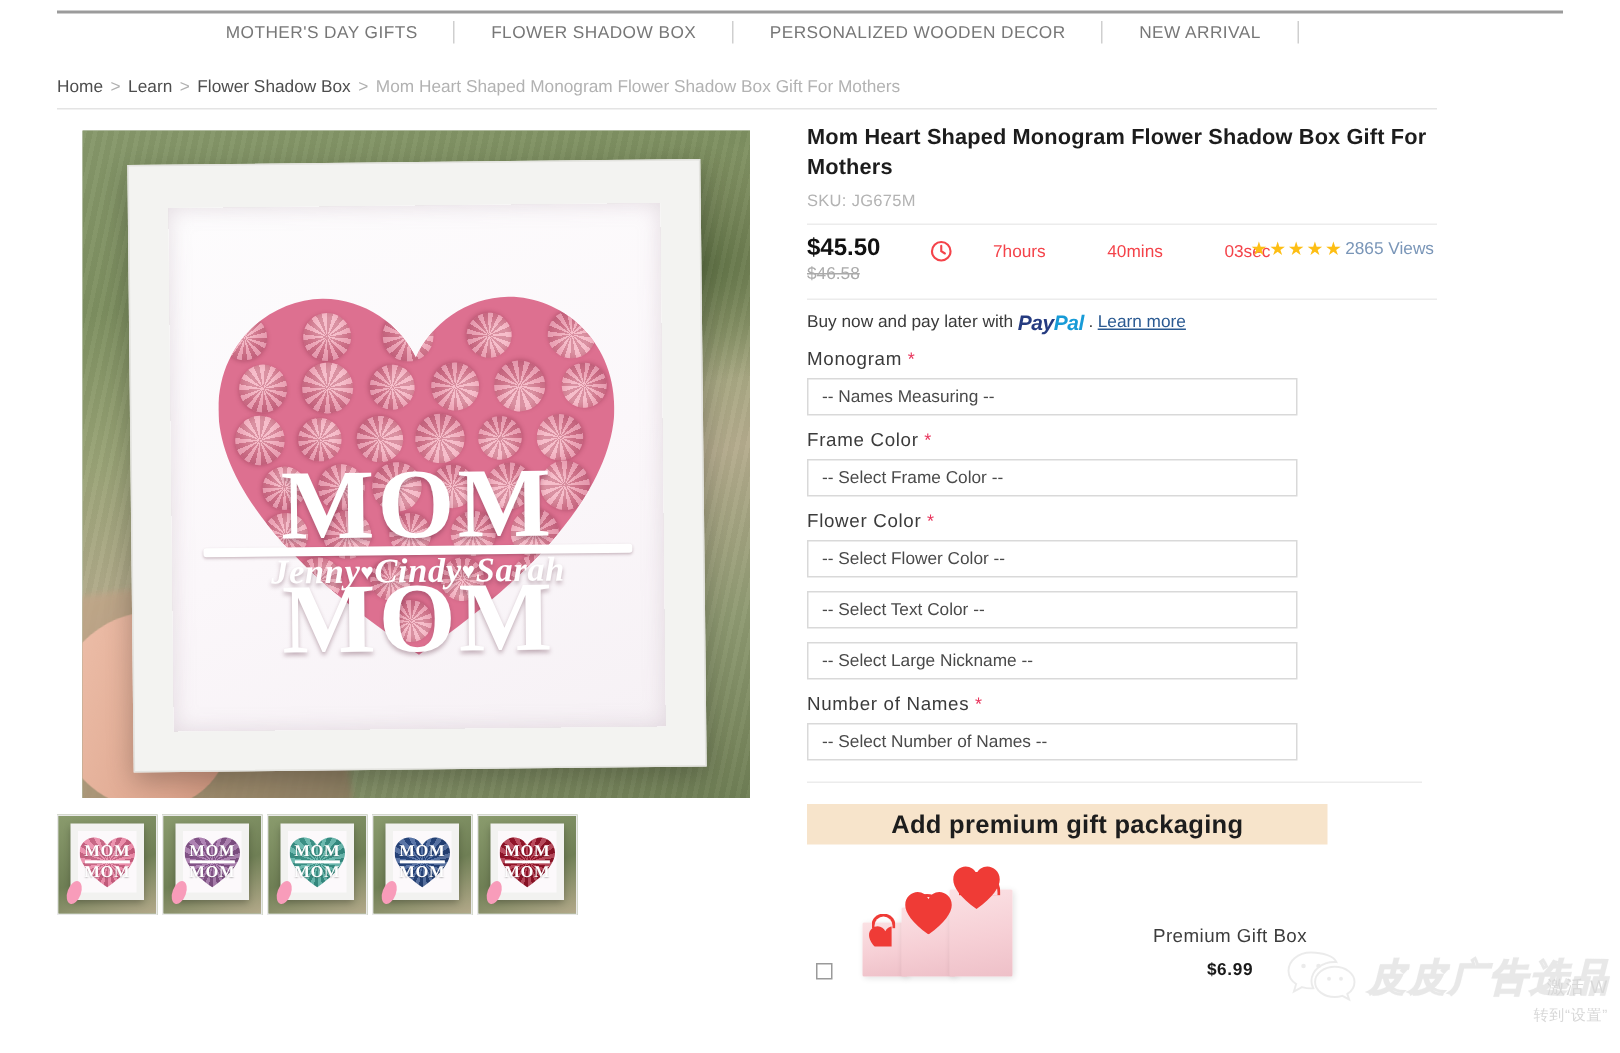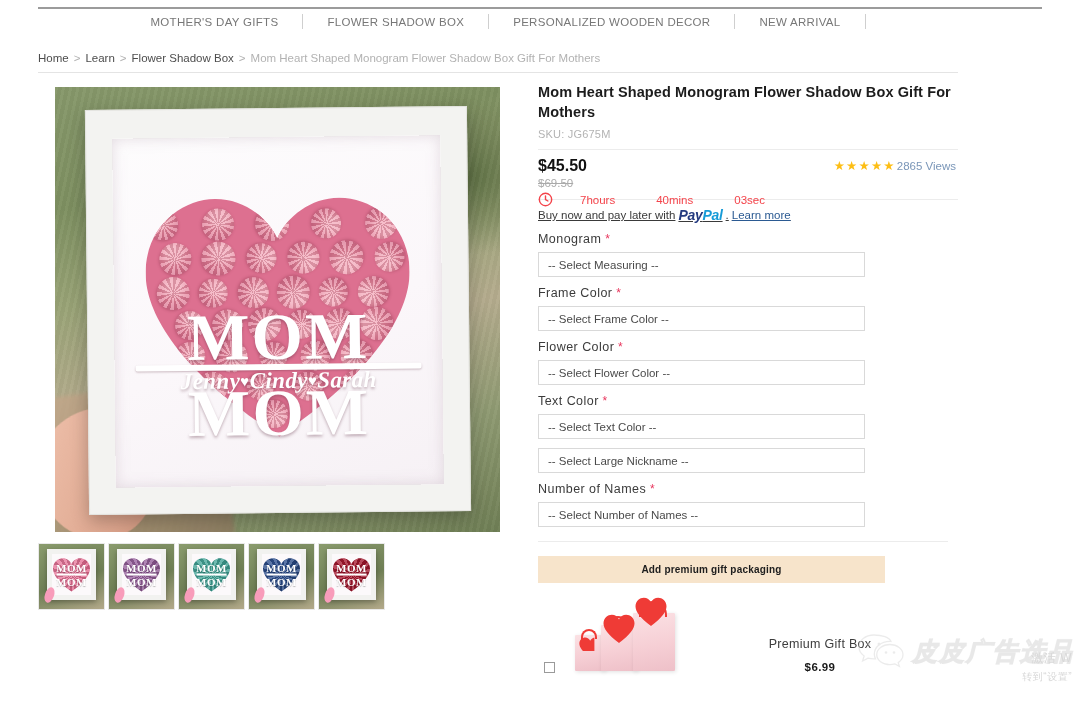--- a/index.html
+++ b/index.html
@@ -179,38 +179,37 @@
   .prod-title {
     font-size: 14.5px; font-weight: 700; color: #1c1c1c; line-height: 1.38;
     margin: 0; letter-spacing:.1px;
   }
   .sku { font-size: 11px; color: #b3b3b3; margin-top: 6px; letter-spacing:.2px;}
   .rule { height:1px; background:#ececec; margin-top:9px; }
 
   .pricerow {
     position:relative; height:40px; display:flex; align-items:flex-start;
     padding-top:7px;
-    flex-direction:column;
   }
   .price-now { font-size:16px; font-weight:700; color:#111; line-height:1.15;}
   .price-old { font-size:11.5px; color:#aaaaaa; text-decoration: line-through; margin-top:2px;}
   .price-col{ width:82px; }
 
   .countdown { display:flex; align-items:center; gap:7px; margin-top:3px; }
   .clock { width:15px; height:15px; position:relative; }
   .clock svg{ display:block; }
   .cd-seg { font-size:11.5px; color:#f4434a;margin-left:20px; }
   .cd-gap { width:7px; }
 
   .rating { position:absolute; right:2px; top:8px; display:flex; align-items:center; }
   .stars { color:#fdbe14; font-size:12.5px; letter-spacing:1.2px; }
   .views { font-size:11.5px; color:#7a96b8; margin-left:1px; }
 
   .paypal-line {
-    font-size: 11.5px; color:#3a3a3a; margin-top:7px; display:flex; align-items:center; gap:3px;text-decoration:underline;
+    font-size: 11.5px; color:#3a3a3a; margin-top:7px; display:flex; align-items:center; gap:3px;
   }
   .pp { font-weight:700; font-style:italic; font-size:14px; letter-spacing:-.3px; }
   .pp .p1 { color:#253b80; }
   .pp .p2 { color:#179bd7; }
   .pp-learn { color:#2b5a92; text-decoration: underline; font-size:11.5px; }
 
   .field { margin-top: 9px; }
   .field-label {
     font-size: 12.5px; color:#3b3b3b; letter-spacing:.45px; margin-bottom:6px;
   }
@@ -219,21 +218,21 @@
     width: 327px; height: 25px; border:1px solid #d9d9d9; background:#fff;
     display:flex; align-items:center; padding:0 9px;
     font-size:11.5px; color:#4a4a4a; cursor:pointer;
   }
 
   .pkg-rule { height:1px; background:#ececec; margin-top:14px; width:410px;}
 
   .pkg-banner {
     margin-top: 14px; width: 347px; height: 27px; background:#f7e4cb;
     display:flex; align-items:center; justify-content:center;
-    font-size:10px; font-weight:700; color:#1d1d1d; letter-spacing:.2px;
+    font-size:17px; font-weight:700; color:#1d1d1d; letter-spacing:.2px;
     cursor:pointer;
   }
 
   .pkg-row { margin-top: 18px; display:flex; align-items:flex-end; }
   .pkg-check {
     width: 11px; height: 11px; border:1px solid #9a9a9a; background:#fff;
     margin-left: 6px; cursor:pointer; flex:none;
   }
   .pkg-img { width: 112px; height: 72px; position:relative; margin-left:18px; flex:none;}
   .bag {
@@ -431,21 +430,21 @@
     <div class="sku">
       <span>SKU:</span>
       <span>JG675M</span>
     </div>
 
     <div class="rule"></div>
 
     <div class="pricerow">
       <div class="price-col">
         <div class="price-now">$45.50</div>
-        <div class="price-old">$69.50</div>
+        <div class="price-old">$46.58</div>
       </div>
 
       <div class="countdown">
         <span class="clock">
           <svg width="15" height="15" viewBox="0 0 16 16" aria-hidden="true">
             <circle cx="8" cy="8" r="6.6" fill="none" stroke="#f4434a" stroke-width="1.5"></circle>
             <path d="M8 4.2 V8 L10.6 9.6" fill="none" stroke="#f4434a" stroke-width="1.5" stroke-linecap="round"></path>
           </svg>
         </span>
         <span class="cd-seg">7hours</span>
@@ -467,37 +466,36 @@
       <span>Buy now and pay later with</span>
       <span class="pp"><span class="p1">Pay</span><span class="p2">Pal</span></span>
         <span>.</span>
       <a class="pp-learn">Learn more</a>
     </div>
 
     <div id="options">
         <div class="field">
           <div class="field-label"><span>Monogram</span><span class="req"> *</span></div>
           <div class="select">
-            <span>-- Select Measuring --</span>
+            <span>-- Names Measuring --</span>
           </div>
         </div>
         <div class="field">
           <div class="field-label"><span>Frame Color</span><span class="req"> *</span></div>
           <div class="select">
             <span>-- Select Frame Color --</span>
           </div>
         </div>
         <div class="field">
           <div class="field-label"><span>Flower Color</span><span class="req"> *</span></div>
           <div class="select">
             <span>-- Select Flower Color --</span>
           </div>
         </div>
         <div class="field">
-          <div class="field-label"><span>Text Color</span><span class="req"> *</span></div>
           <div class="select">
             <span>-- Select Text Color --</span>
           </div>
         </div>
         <div class="field">
           <div class="select">
             <span>-- Select Large Nickname --</span>
           </div>
         </div>
         <div class="field">

